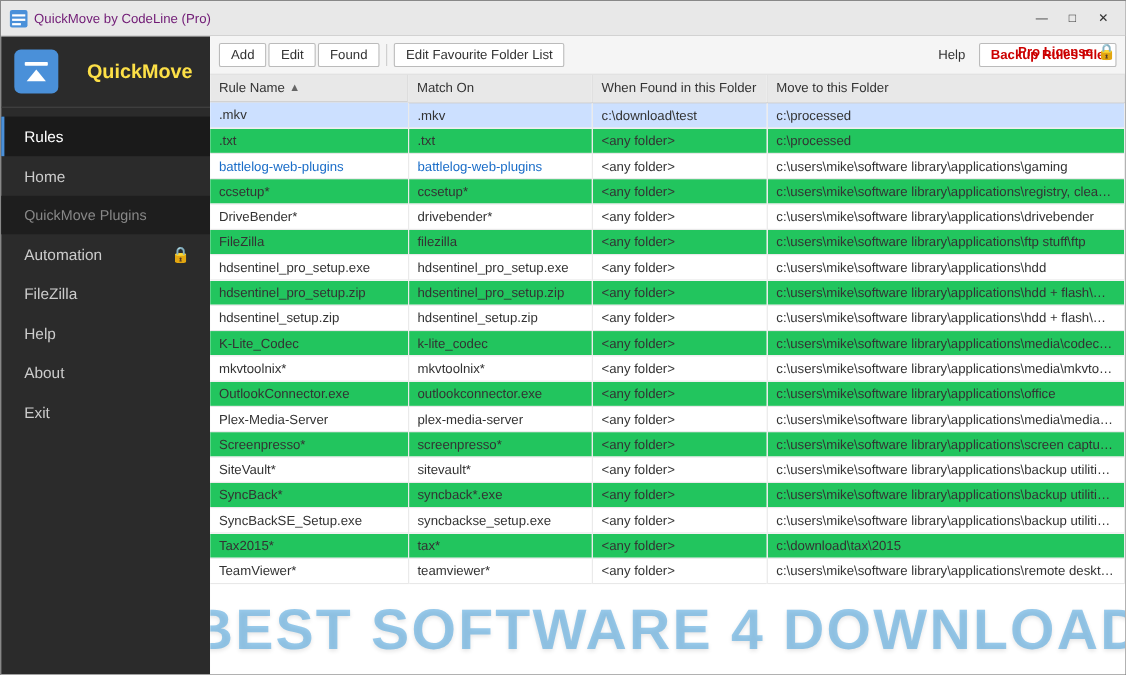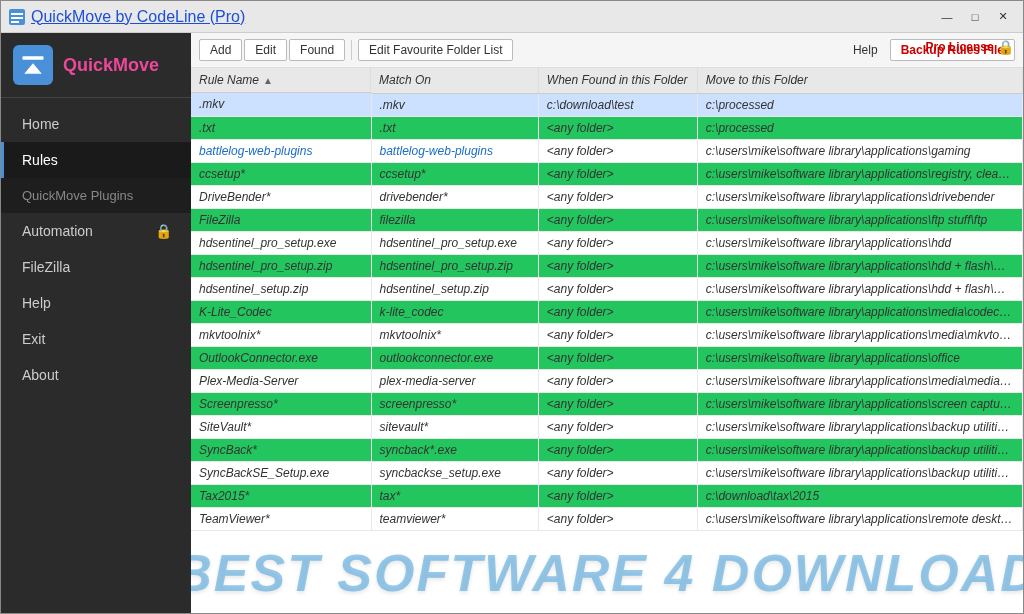--- a/index.html
+++ b/index.html
@@ -37,24 +37,23 @@
       height: 16px;
       margin-right: 6px;
       background: #4a90d9;
       border-radius: 2px;
       display: flex;
       align-items: center;
       justify-content: center;
     }
 
     .title-bar-text {
-      font-size: 16px;
-      color: #1d4ed8;
+      font-size: 12px;
+      color: #701a75;
       flex: 1;
-      text-decoration: underline;
     }
 
     .title-bar-controls {
       display: flex;
       gap: 4px;
     }
 
     .title-bar-btn {
       width: 24px;
       height: 20px;
@@ -102,23 +101,24 @@
       margin-right: 10px;
       flex-shrink: 0;
     }
 
     .sidebar-logo svg {
       width: 28px;
       height: 28px;
     }
 
     .sidebar-app-name {
-      color: #ec4899;
+      color: #fde047;
       font-size: 18px;
       font-weight: 600;
+      margin-left: 16px;
     }
 
     .sidebar-nav {
       display: flex;
       flex-direction: column;
       padding-top: 8px;
       flex: 1;
     }
 
     .nav-item {
@@ -210,21 +210,20 @@
       display: flex;
       align-items: center;
       gap: 4px;
     }
 
     
     .table-wrapper {
       flex: 1;
       overflow: auto;
       position: relative;
-      font-style: italic;
     }
 
     table {
       width: 100%;
       border-collapse: collapse;
       font-size: 12px;
     }
 
     thead th {
       background: #e8e8e8;
@@ -331,44 +330,44 @@
         <div class="sidebar-logo">
           <svg viewBox="0 0 32 32" fill="white">
             <rect x="4" y="6" width="24" height="4" rx="1"></rect>
             <polygon points="16,14 26,26 6,26"></polygon>
           </svg>
         </div>
         <span class="sidebar-app-name">QuickMove</span>
       </div>
 
       <nav class="sidebar-nav">
+        <div class="nav-item active">
+          <span>Rules</span>
+        </div>
         <div class="nav-item">
           <span>Home</span>
-        </div>
-        <div class="nav-item active">
-          <span>Rules</span>
         </div>
         <div class="nav-item plugins">
           <span>QuickMove Plugins</span>
         </div>
         <div class="nav-item">
           <span>Automation</span>
           <span class="lock-icon">🔒</span>
         </div>
         <div class="nav-item">
           <span>FileZilla</span>
         </div>
         <div class="nav-item">
           <span>Help</span>
         </div>
         <div class="nav-item">
+          <span>About</span>
+        </div>
+        <div class="nav-item">
           <span>Exit</span>
-        </div>
-        <div class="nav-item">
-          <span>About</span>
         </div>
       </nav>
     </div>
 
     <div class="content" style="position:relative;">
 
       <div class="pro-license" style="position:absolute;top:6px;right:8px;z-index:20;color:#cc0000;font-size:12px;font-weight:700;display:flex;align-items:center;gap:4px;">
         <span>Pro License</span>
         <span style="color:#cc8800;font-size:14px;">🔒</span>
       </div>

